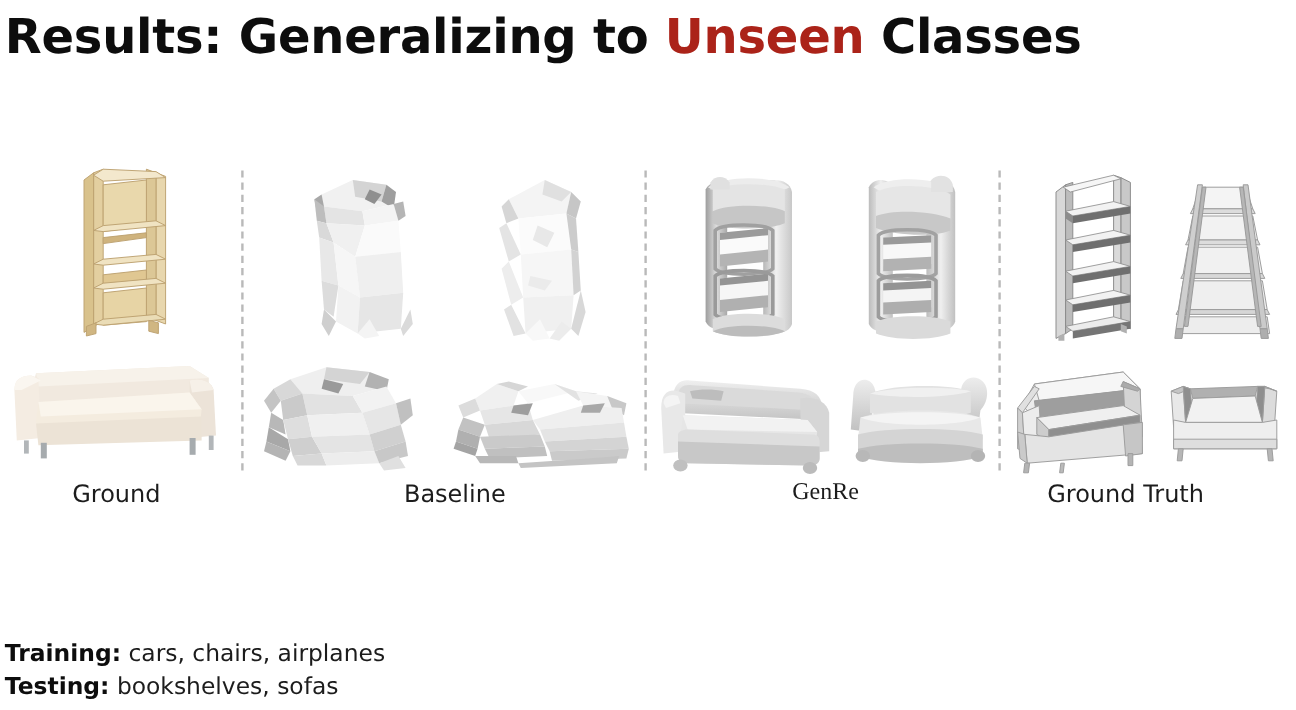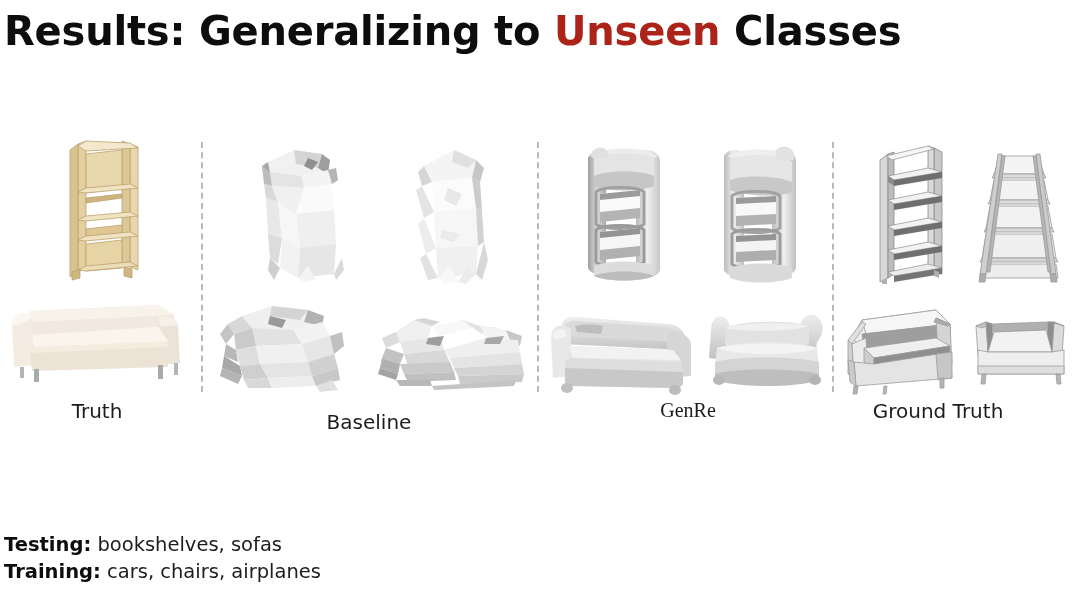--- a/index.html
+++ b/index.html
@@ -62,21 +62,21 @@
   .col-label {
     position: absolute;
     top: 399px;
     text-align: center;
     font-size: 20px;
     color: #1c1c1c;
     font-weight: normal;
     white-space: nowrap;
   }
   #label-input        { left: 27px;  width: 140px; }
-  #label-baseline     { left: 299px; width: 140px; margin-top: 11px; }
+  #label-baseline     { left: 309px; width: 140px; }
   #label-genre        { left: 618px; width: 140px; font-family: Liberation Serif, serif; }
   #label-groundtruth  { left: 848px; width: 180px; }
 
   
   #footer {
     position: absolute;
     left: 4px;
     top: 531px;
     font-size: 19.5px;
     line-height: 27px;
@@ -499,27 +499,27 @@
         <polygon points="10,58 96,58 96,66 10,66" fill="#dedede"></polygon>
 
         <polygon points="14,66 18,66 17,76 13,76" fill="#b6b6b6"></polygon>
         <polygon points="88,66 92,66 93,76 89,76" fill="#b6b6b6"></polygon>
       </g>
     </svg>
   </div>
 
 </div>
 
-<div class="col-label" id="label-input">Truth</div>
+<div class="col-label" id="label-input">Ground</div>
 <div class="col-label" id="label-baseline">Baseline</div>
 <div class="col-label" id="label-genre">GenRe</div>
 <div class="col-label" id="label-groundtruth">Ground Truth</div>
 
 <div id="footer">
   <div class="line">
+    <span class="key">Training:</span>
+    <span>cars, chairs, airplanes</span>
+  </div>
+  <div class="line">
     <span class="key">Testing:</span>
     <span>bookshelves, sofas</span>
   </div>
-  <div class="line">
-    <span class="key">Training:</span>
-    <span>cars, chairs, airplanes</span>
-  </div>
 </div>
 
 </body></html>

